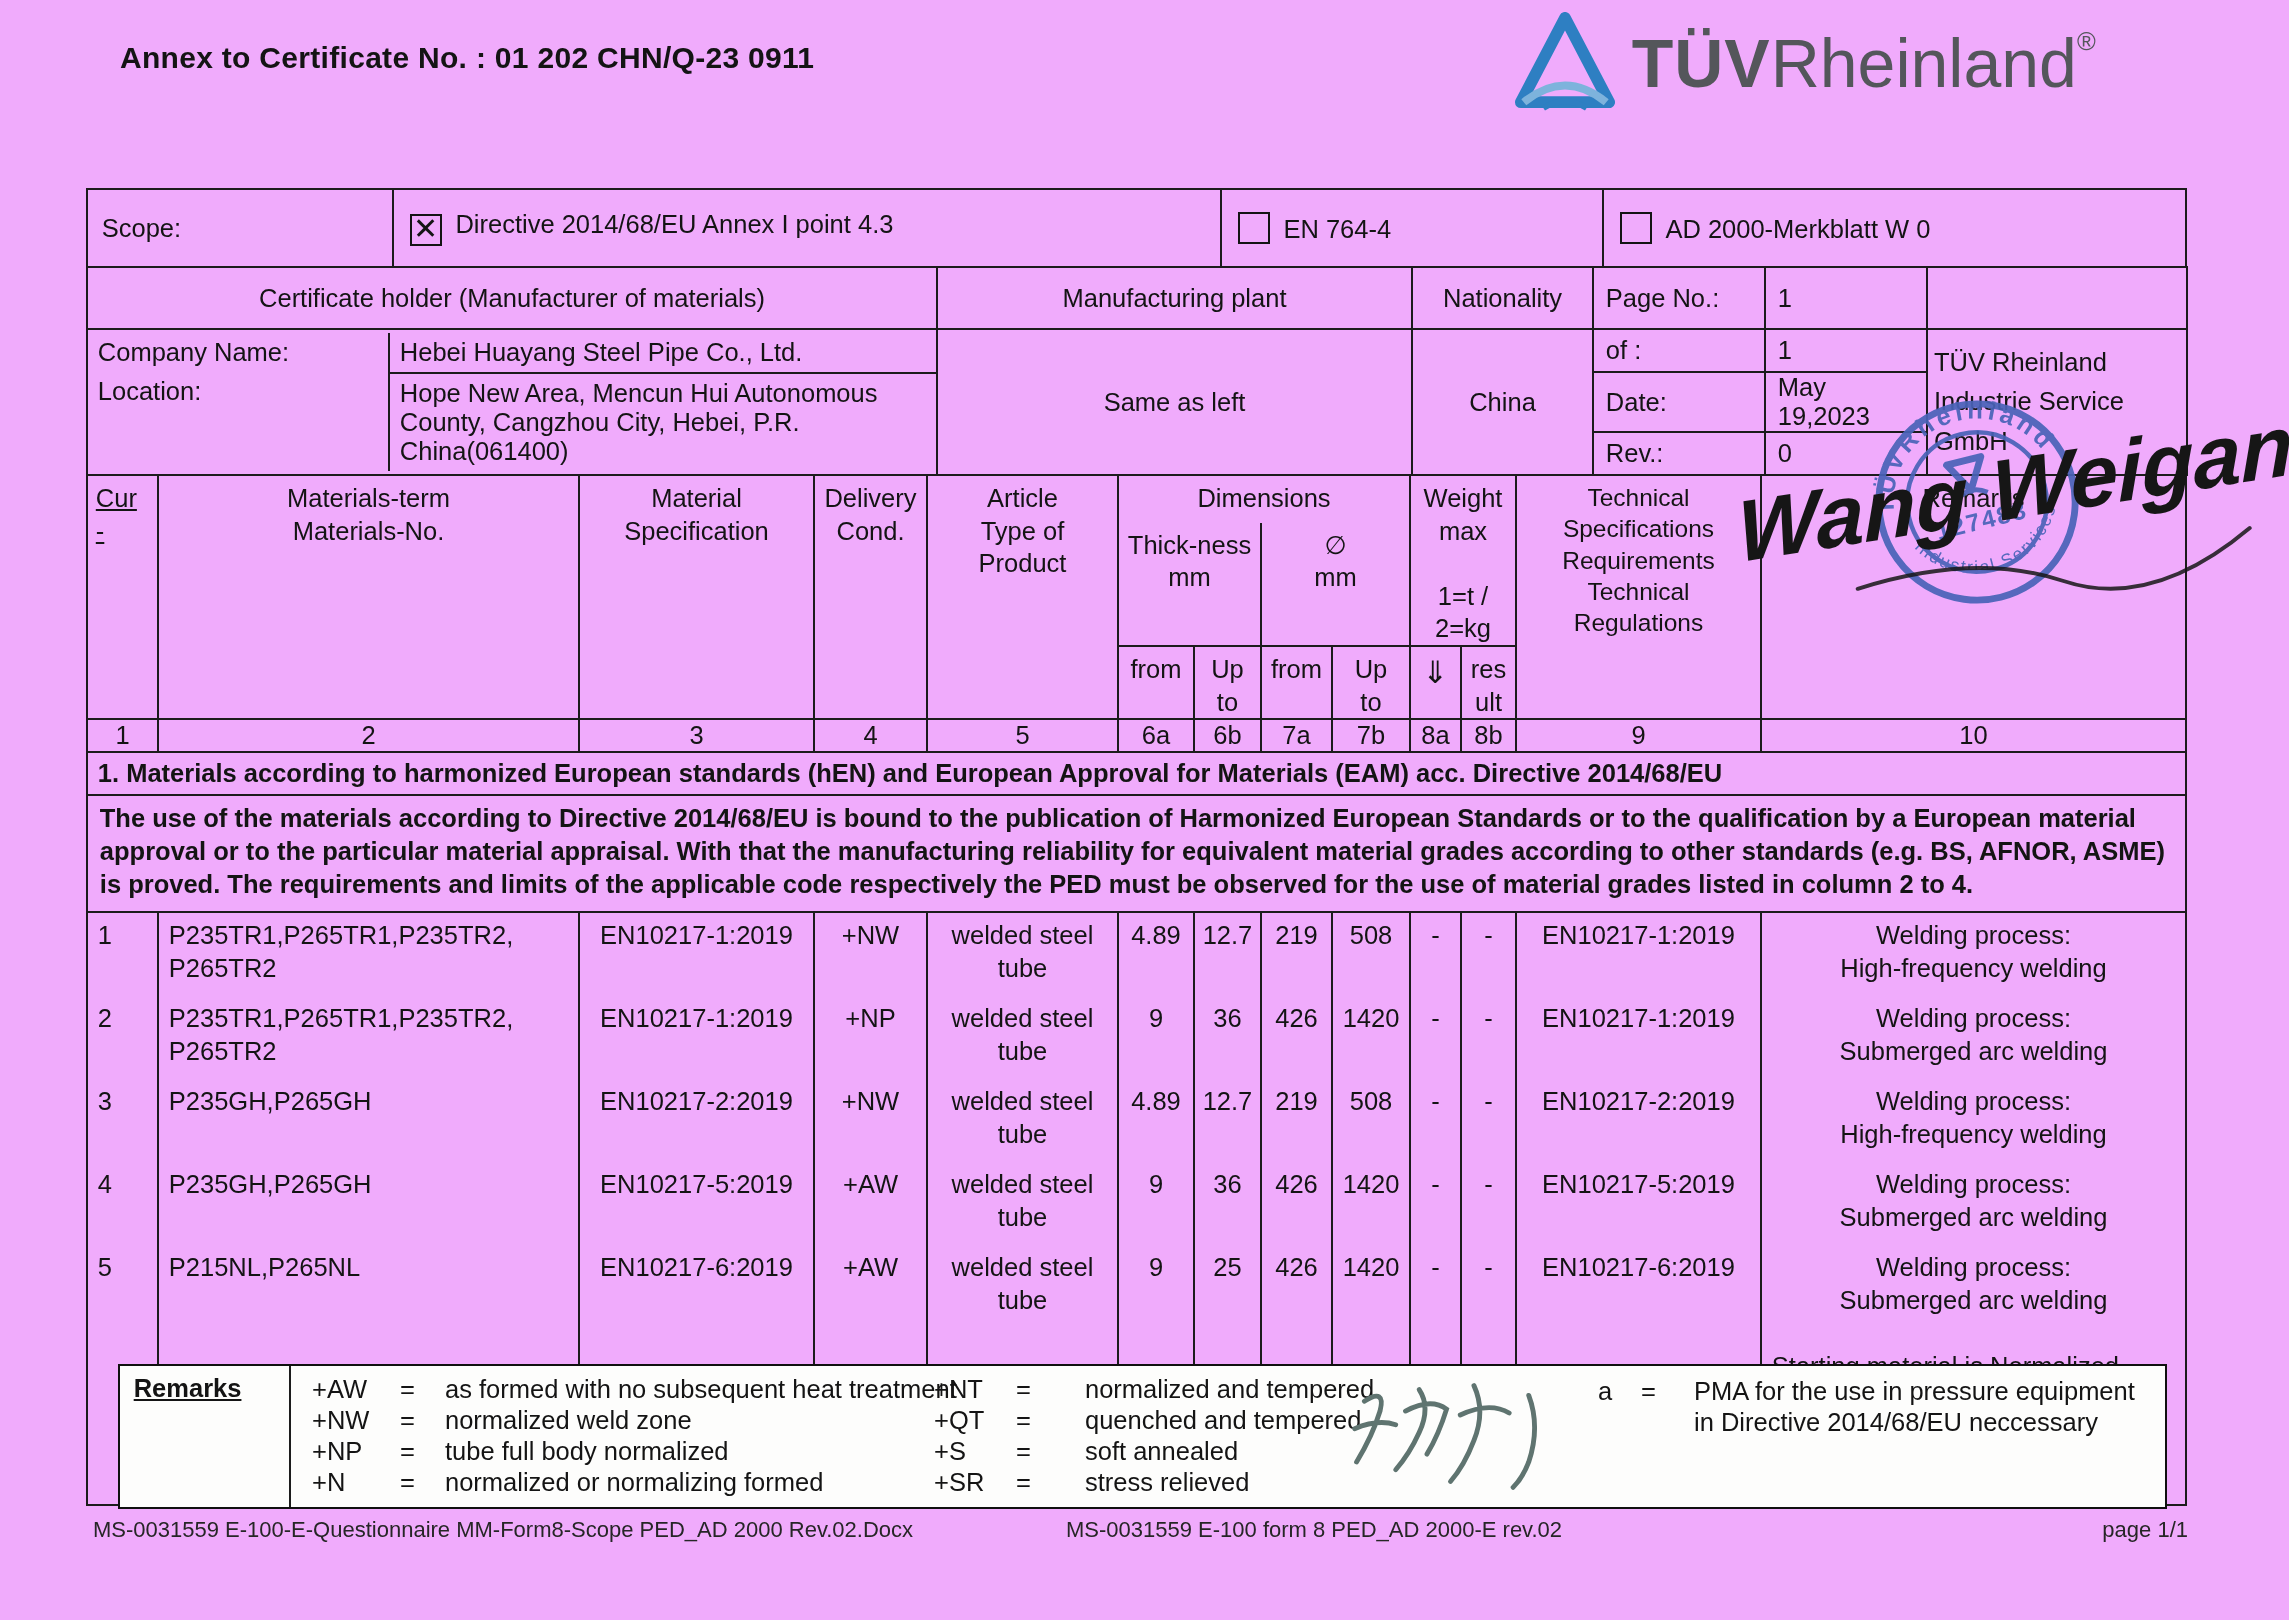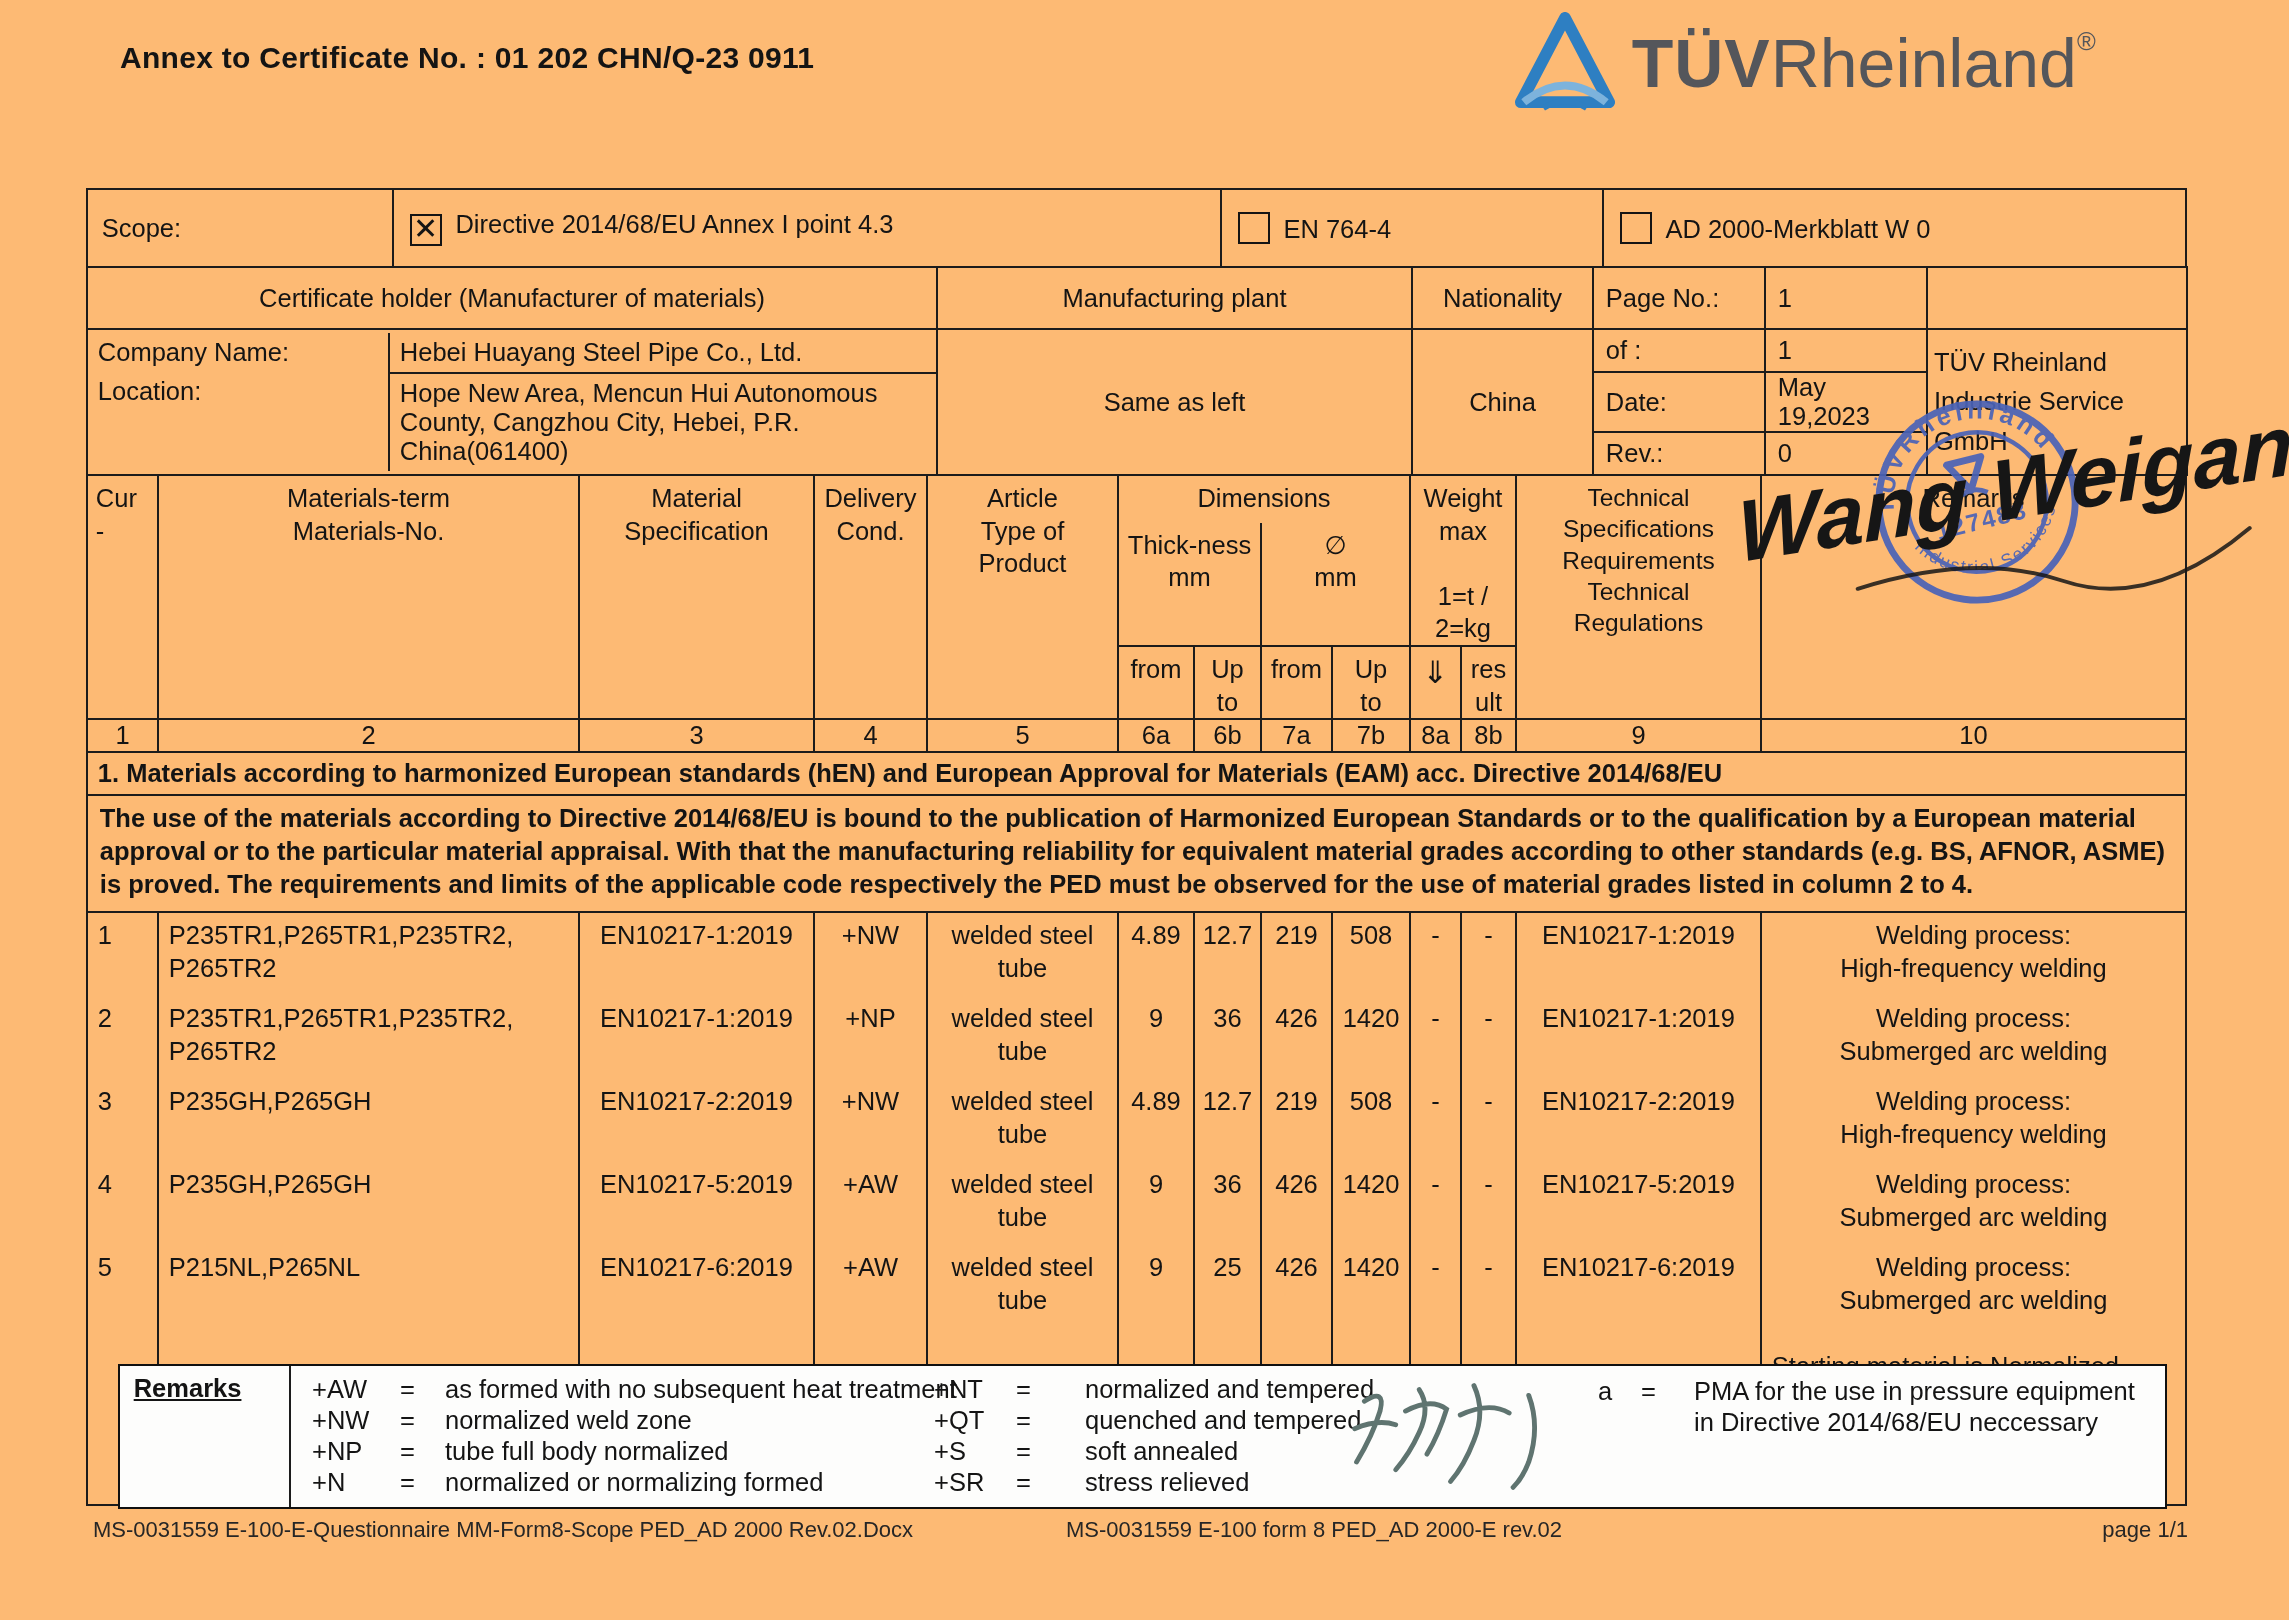--- a/index.html
+++ b/index.html
@@ -1,17 +1,17 @@
 <!DOCTYPE html>
 <html><head>
 <meta charset="utf-8">
 <style>
   html,body { margin:0; padding:0; background:#e8e8e8; }
   .sheet {
-    position:relative; width:2290px; height:1620px; background:#fdba74;
+    position:relative; width:2290px; height:1620px; background:#f0abfc;
     font-family:"Liberation Sans","DejaVu Sans",sans-serif; color:#141414; overflow:hidden;
   }
   .doc-title { position:absolute; left:120px; top:41px; font-size:30px; font-weight:bold; letter-spacing:0.3px; }
 
   
   .logo { position:absolute; left:1514px; top:11.8px; display:flex; align-items:center; }
   .logo-tri { width:102px; height:102px; }
   .logo-text { margin-left:15.7px; font-size:68px; color:#54565b; white-space:nowrap; }
   .logo-text .tuv { font-weight:bold; letter-spacing:1px; }
   .logo-text .rhein { font-weight:normal; }
@@ -38,21 +38,21 @@
   .company-block { padding:0 !important; vertical-align:top; }
   .cmp-grid { display:grid; grid-template-columns:300px 1fr; }
   .cmp-grid > div { padding:4.9px 9.8px; font-size:25.5px; }
   .cmp-val { border-left:2px solid #1c1c1c; }
   .cmp-val2 { border-left:2px solid #1c1c1c; border-top:2px solid #1c1c1c; }
   .center { text-align:center; }
   .org-cell { text-align:left; line-height:1.55; }
 
   
   .hc { vertical-align:top !important; text-align:center; padding-top:5.9px !important; line-height:1.28; }
-  .cur-h { text-align:left; padding-left:7.8px !important; }
+  .cur-h { text-align:left; padding-left:7.8px !important;text-decoration:underline; }
   .nbb { border-bottom:none !important; }
   .nbt { border-top:none !important;margin-top:44px; }
   .tech-h { font-size:24.5px !important; }
   .arrow-c { font-size:31px !important; }
   .numrow td { height:31px; text-align:center; border-top:2.9px solid #111; padding:0 !important; }
   .sec-title td { border-top:2.9px solid #111; font-weight:bold; font-size:29px; padding:5.9px 9.8px !important; text-align:left; }
   .sec-note td { font-weight:bold; font-size:23px; line-height:1.3; padding:5.9px 11.8px 9.8px !important; text-align:left; border-bottom:2.9px solid #111; }
 
   
   td.dcol { vertical-align:top !important; padding:0 !important; height:567px; }

